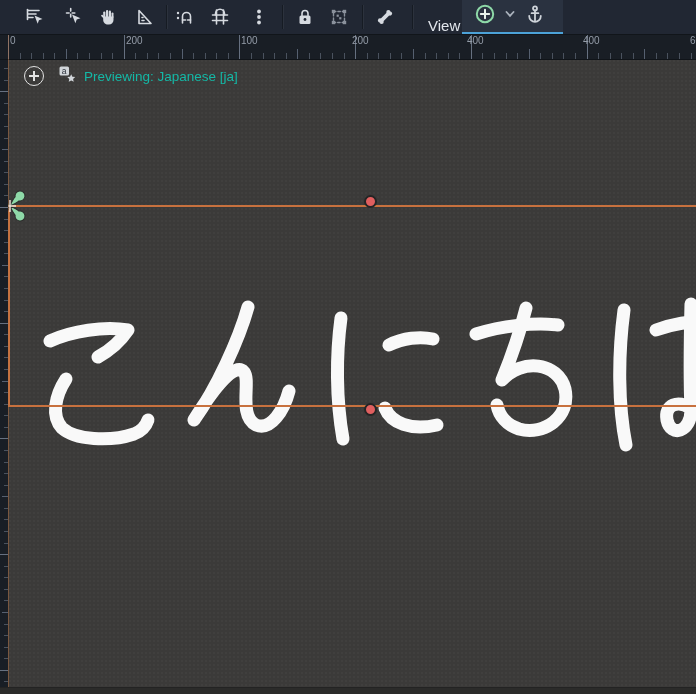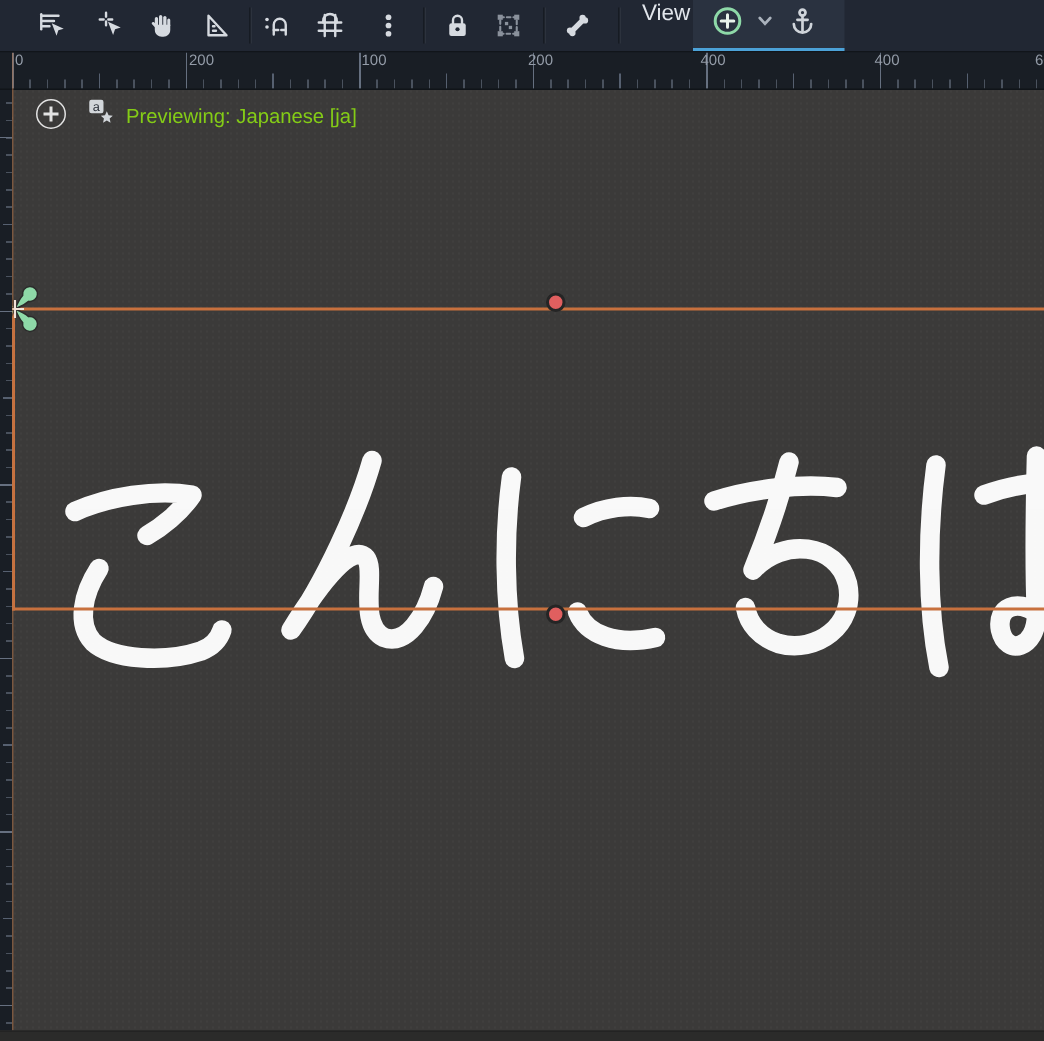--- a/index.html
+++ b/index.html
@@ -14,21 +14,21 @@
     background:#212733;border-bottom:1px solid #11151a;z-index:30;
   }
   .tbtn{
     position:absolute;top:3px;width:28px;height:28px;
     display:flex;align-items:center;justify-content:center;border-radius:3px;
   }
   .tbtn svg{display:block;}
   .tsep{position:absolute;top:5px;width:1px;height:24px;background:#161b23;box-shadow:1px 0 0 rgba(255,255,255,.05);}
   .view-btn{
     position:absolute;left:416px;top:0;height:34px;padding:0 12px;
-    display:flex;align-items:flex-start;color:#e2e6ec;font-size:15px;
+    display:flex;align-items:flex-end;color:#e2e6ec;font-size:15px;
   }
   .anchor-group{
     position:absolute;left:462px;top:0;width:101px;height:34px;
     background:#2a3240;border-bottom:2px solid #4ca2d8;box-sizing:border-box;
     display:flex;align-items:center;
   }
   .anchor-group .gbtn{width:30px;height:30px;display:flex;align-items:center;justify-content:center;}
   
   .ruler-h{
     position:absolute;left:8px;top:34px;width:688px;height:25px;
@@ -65,21 +65,21 @@
   .guide-line{position:absolute;left:8px;top:34px;width:1px;height:653px;background:rgba(185,118,72,.5);z-index:22;}
   .viewport-zoom-pct{position:absolute;left:-3px;top:69px;color:#d6d6d6;font-size:13px;z-index:10;}
   .zoom-in-btn{
     position:absolute;left:24px;top:66px;width:20px;height:20px;border-radius:50%;
     border:1.5px solid #e3e3e3;box-sizing:border-box;z-index:10;
     display:flex;align-items:center;justify-content:center;
   }
   .zoom-in-btn:before{content:"";position:absolute;width:10px;height:2px;background:#e3e3e3;}
   .zoom-in-btn:after{content:"";position:absolute;width:2px;height:10px;background:#e3e3e3;}
   .preview-badge{position:absolute;left:58px;top:65px;display:flex;align-items:center;gap:7px;z-index:10;}
-  .preview-badge .txt{color:#84cc16;font-size:13.5px;}
+  .preview-badge .txt{color:#14b8a6;font-size:13.5px;}
   
   .selection-rect{
     position:absolute;left:8px;top:205px;width:688px;height:202px;box-sizing:border-box;
     border-top:2px solid #c8713e;border-left:2px solid #c8713e;border-bottom:2px solid #c8713e;
     z-index:5;
   }
   .handle{
     position:absolute;width:13px;height:13px;border-radius:50%;
     background:#e05f5f;border:2px solid #252525;box-sizing:border-box;z-index:8;
   }

